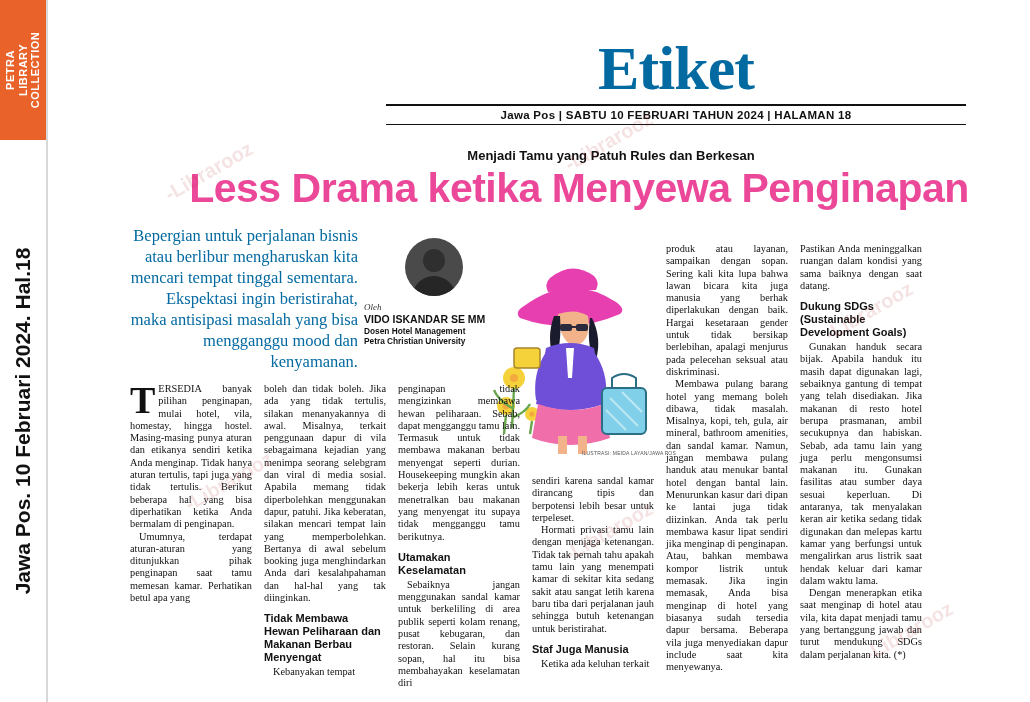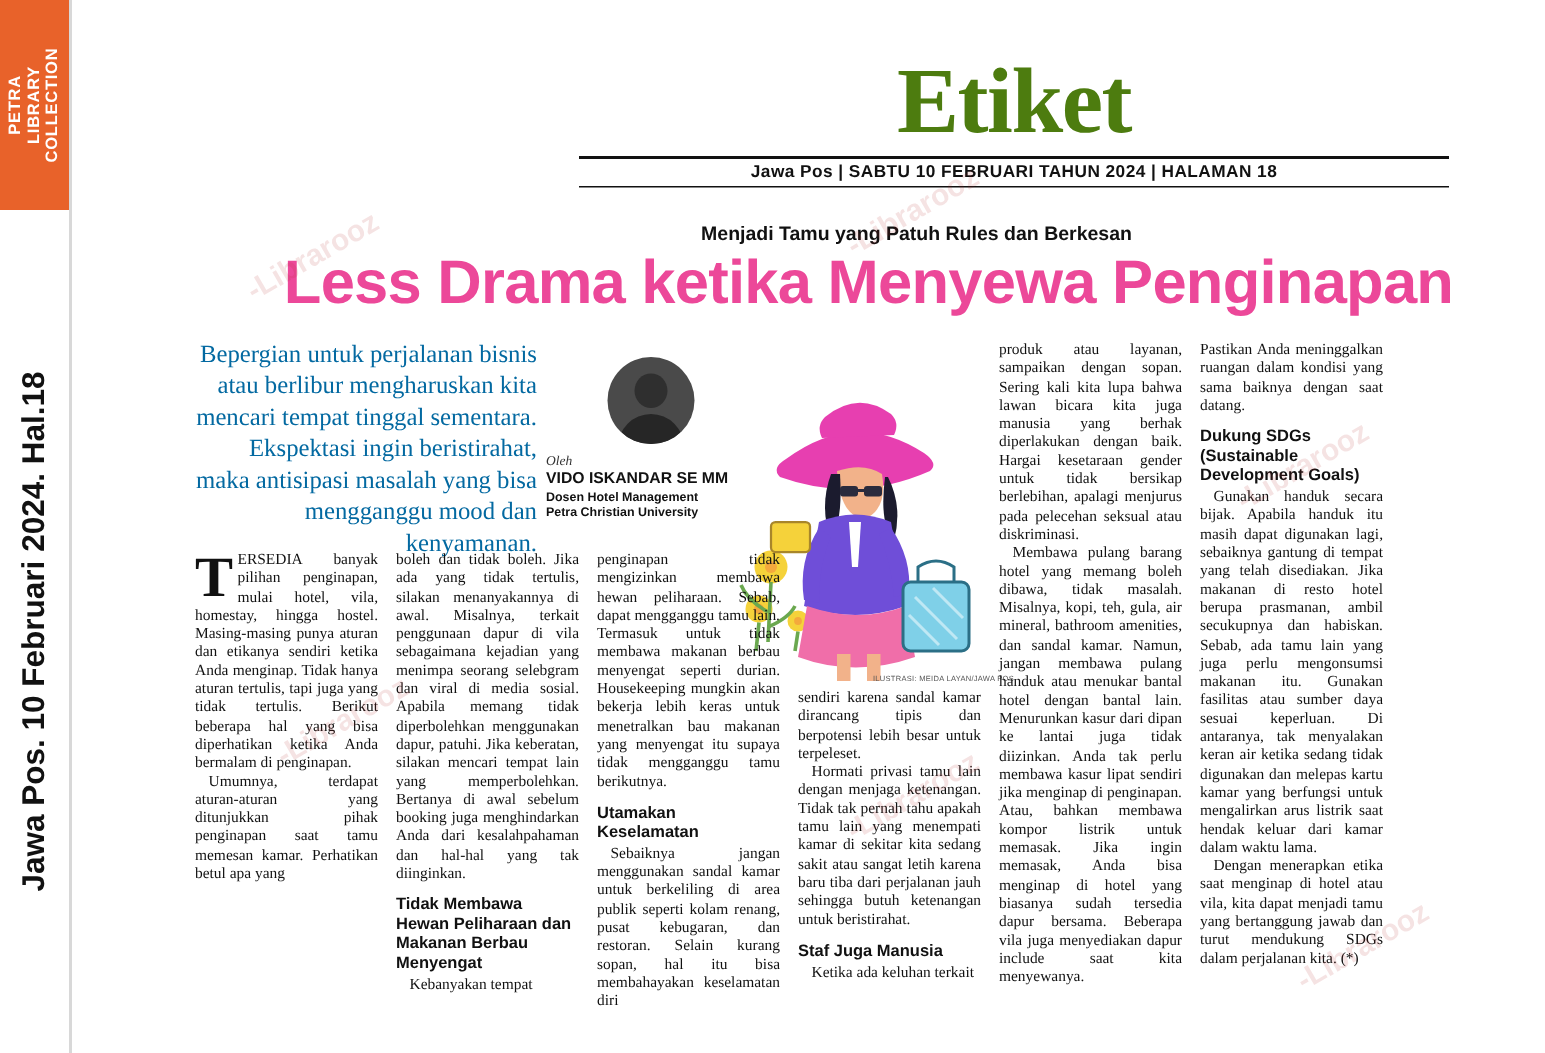--- a/index.html
+++ b/index.html
@@ -77,21 +77,21 @@
     left: 330px; top: 36px;
     width: 580px;
     text-align: center;
   }
   .masthead .etiket {
     font-family: "Liberation Serif", serif;
     font-weight: bold;
     font-size: 62px;
     line-height: 64px;
     letter-spacing: -1px;
-    color: #4d7c0f;
+    color: #0369a1;
   }
   .masthead .rule {
     height: 2px;
     background: #111;
     margin: 4px 0 3px 0;
   }
   .masthead .issue {
     font-family: "Liberation Sans", sans-serif;
     font-size: 11.5px;
     font-weight: bold;
@@ -209,21 +209,21 @@
     position: absolute;
     top: 368px;
     width: 122px;
     font-family: "Liberation Serif", serif;
     font-size: 10.3px;
     line-height: 12.3px;
     text-align: justify;
     color: #111;
   }
   .col p { margin: 0 0 0 0; text-indent: 9px; }
-  .col p.noindent { text-indent: 0; }
+  .col p.noindent { text-indent: 0; margin-top: 15px; }
   .col h3 {
     font-family: "Liberation Sans", sans-serif;
     font-size: 11px;
     line-height: 13px;
     font-weight: bold;
     margin: 8px 0 2px 0;
     text-align: left;
   }
   .c1 { left: 74px; }
   .c2 { left: 208px; }

